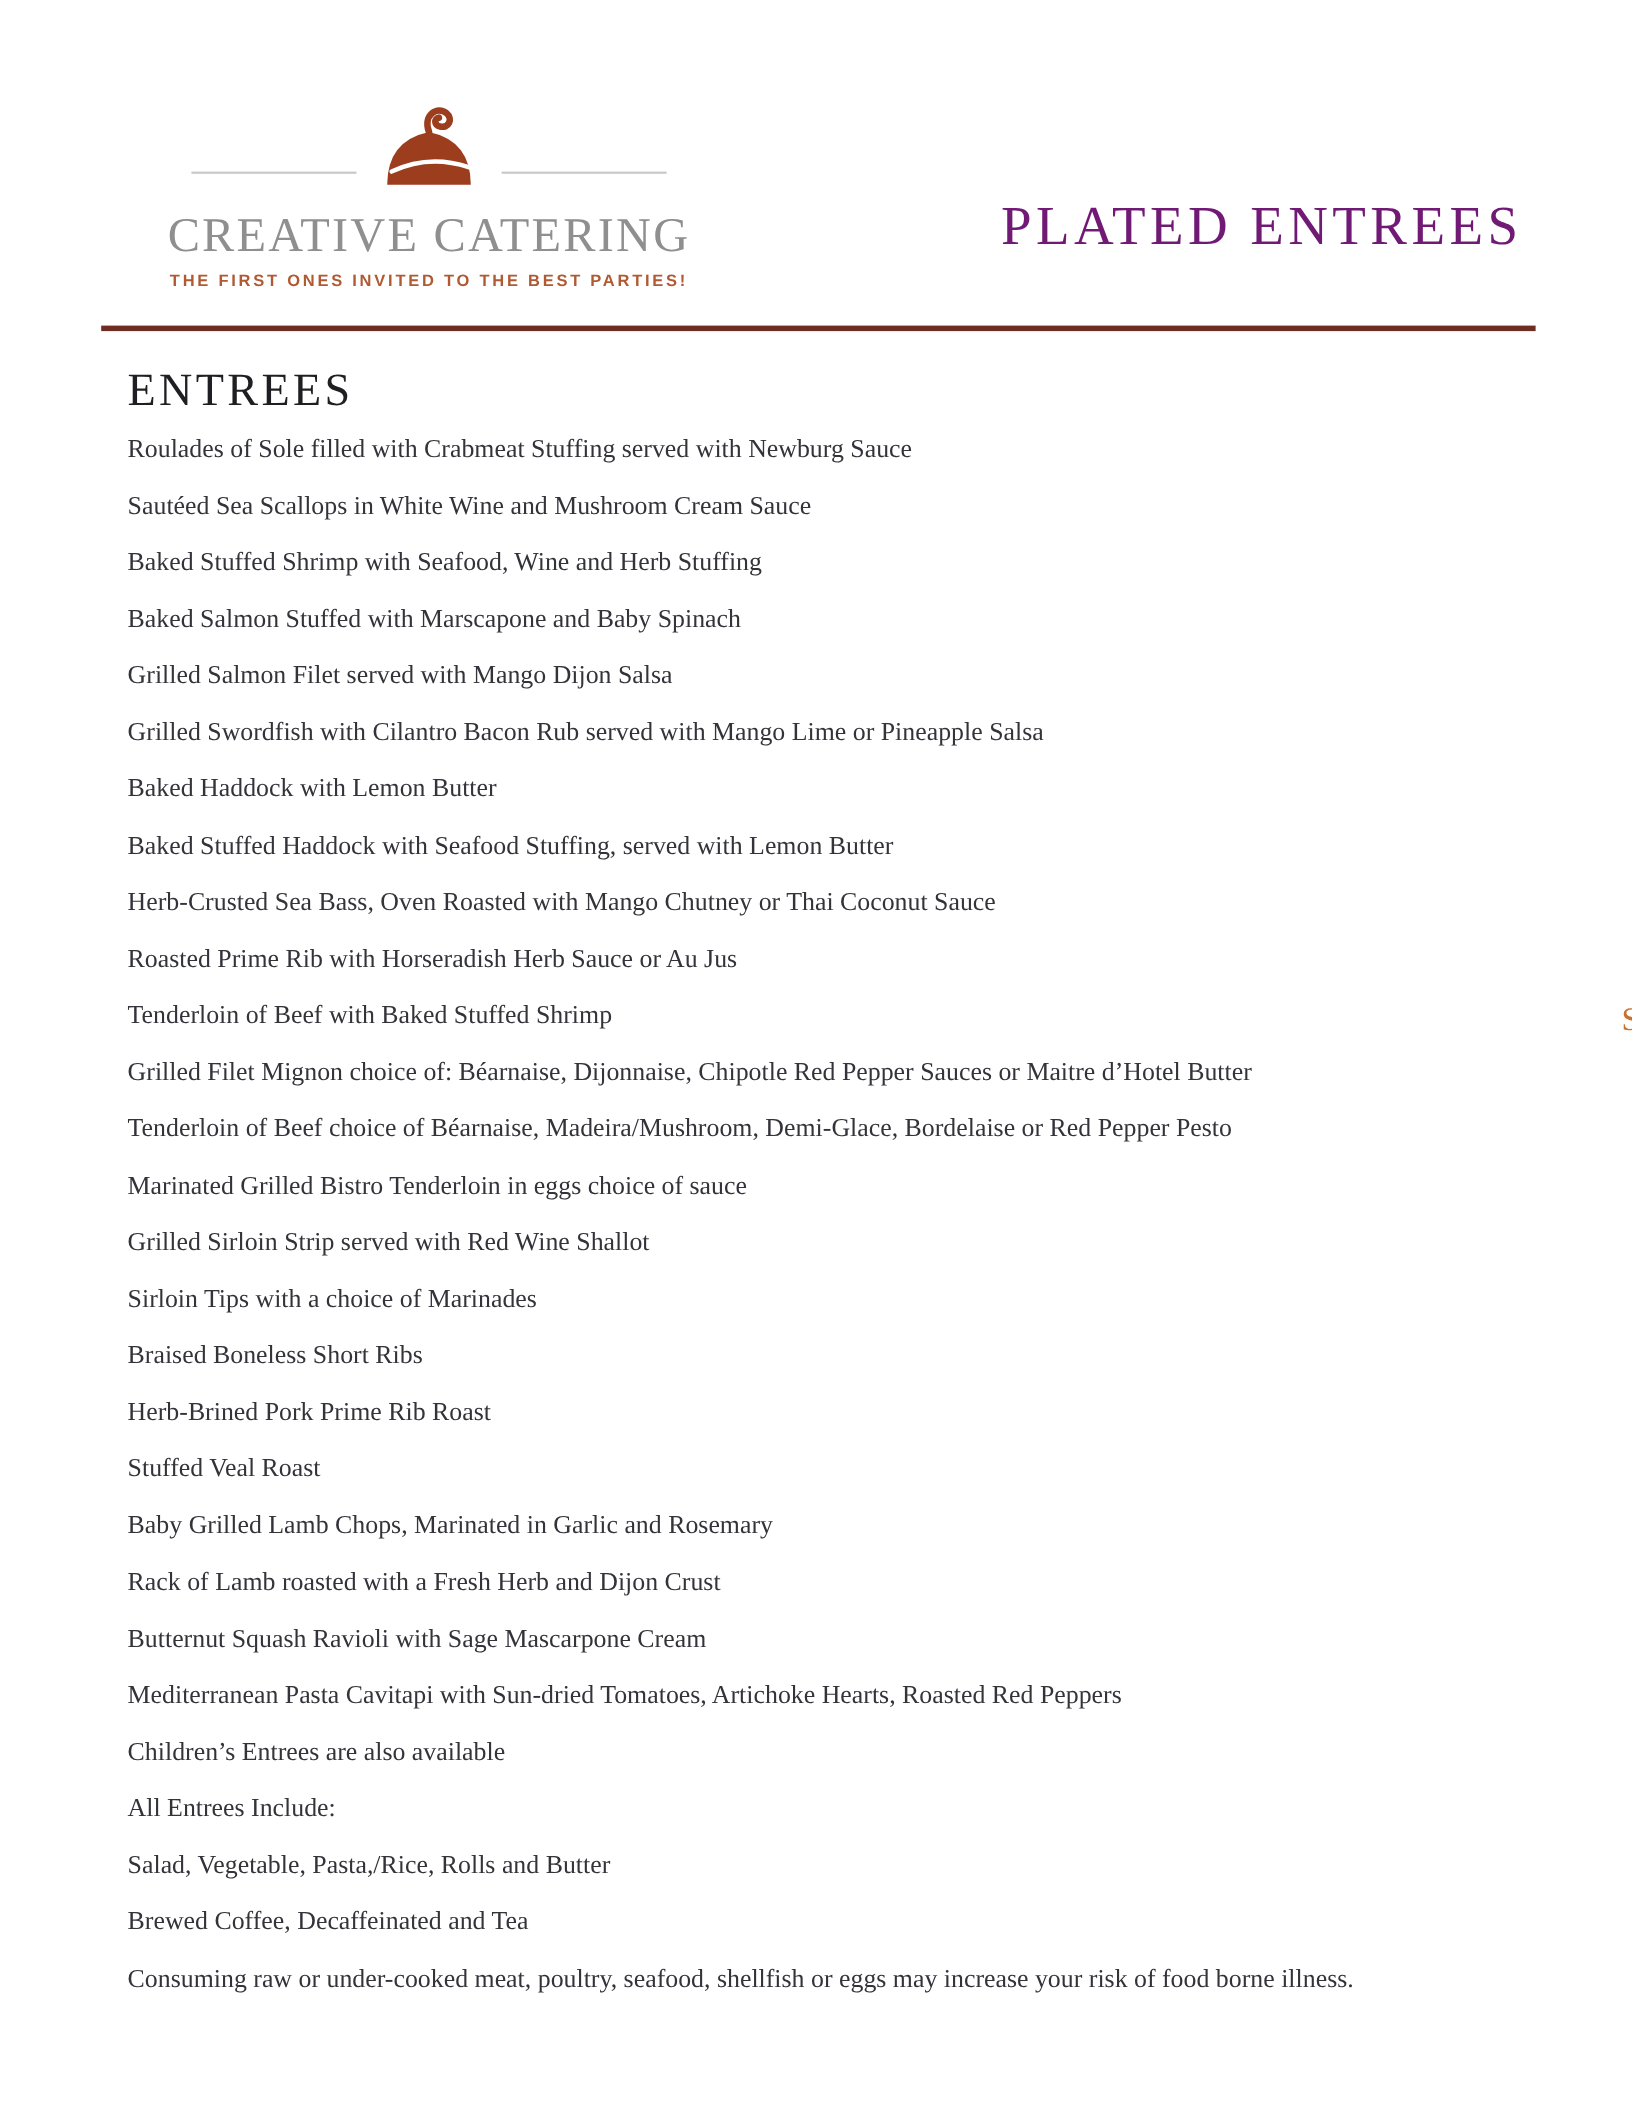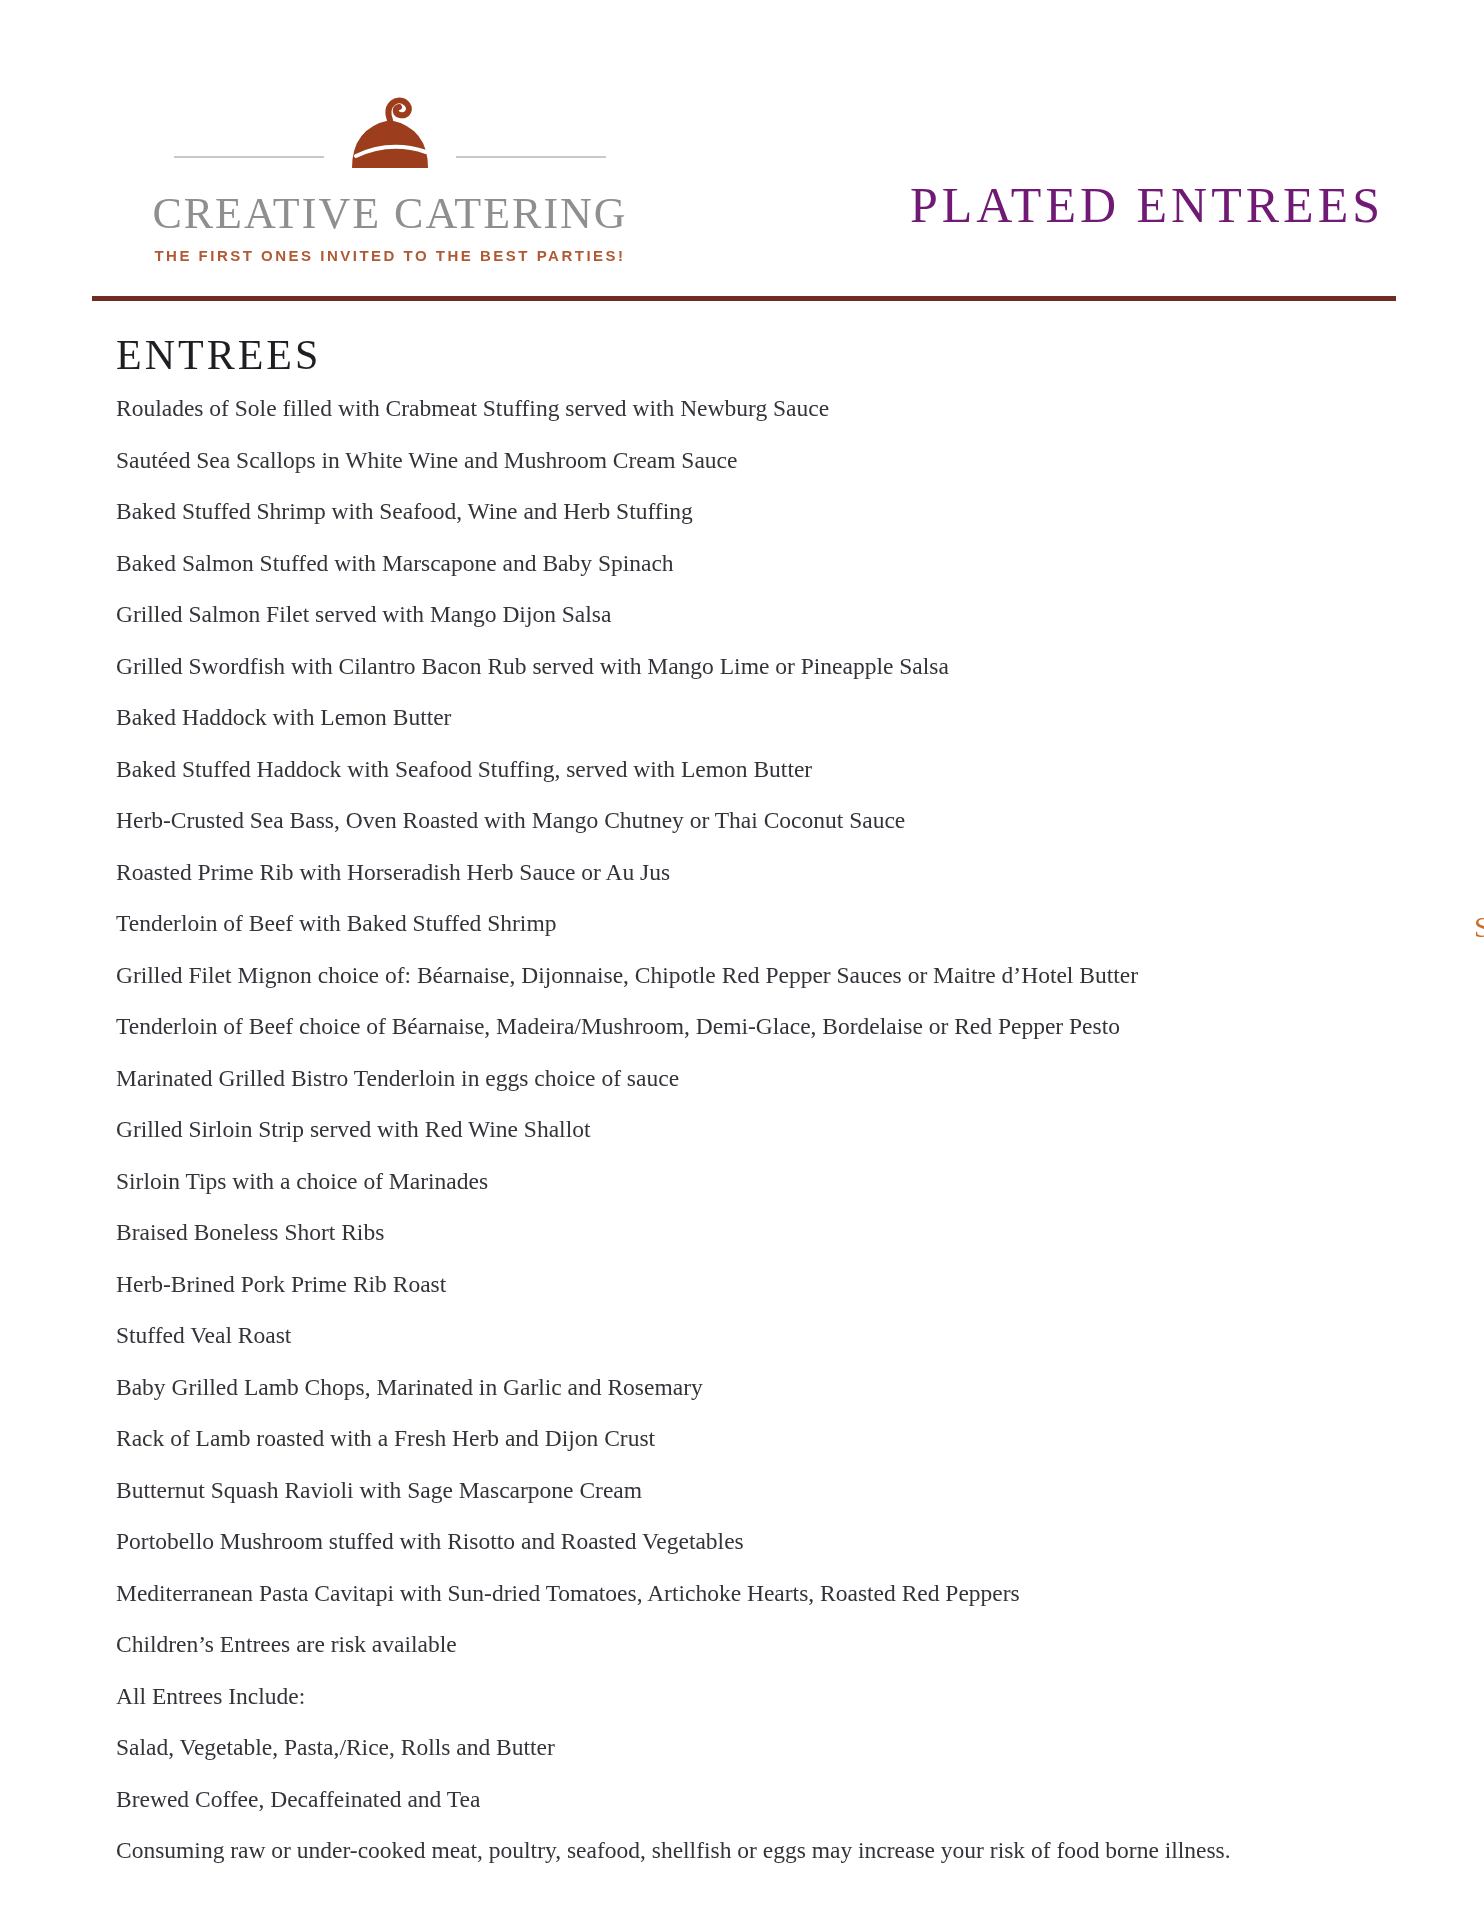--- a/index.html
+++ b/index.html
@@ -180,25 +180,24 @@
         <li class="menu-item">Herb-Brined Pork Prime Rib Roast</li>
 
         <li class="menu-item">Stuffed Veal Roast</li>
 
         <li class="menu-item">Baby Grilled Lamb Chops, Marinated in Garlic and Rosemary</li>
 
         <li class="menu-item">Rack of Lamb roasted with a Fresh Herb and Dijon Crust</li>
 
         <li class="menu-item">Butternut Squash Ravioli with Sage Mascarpone Cream</li>
 
-        <li class="menu-item">Portobello Mushroom stuffed with Risotto and Roasted Vegetables</li>
 
         <li class="menu-item">Mediterranean Pasta Cavitapi with Sun-dried Tomatoes, Artichoke Hearts, Roasted Red Peppers</li>
 
-        <li class="menu-item">Children’s Entrees are risk available</li>
+        <li class="menu-item">Children’s Entrees are also available</li>
 
         <li class="menu-item">All Entrees Include:</li>
 
         <li class="menu-item">Salad, Vegetable, Pasta,/Rice, Rolls and Butter</li>
 
         <li class="menu-item">Brewed Coffee, Decaffeinated and Tea</li>
 
         <li class="menu-item">Consuming raw or under-cooked meat, poultry, seafood, shellfish or eggs may increase your risk of food borne illness.</li>
       </ul>
   </main>

